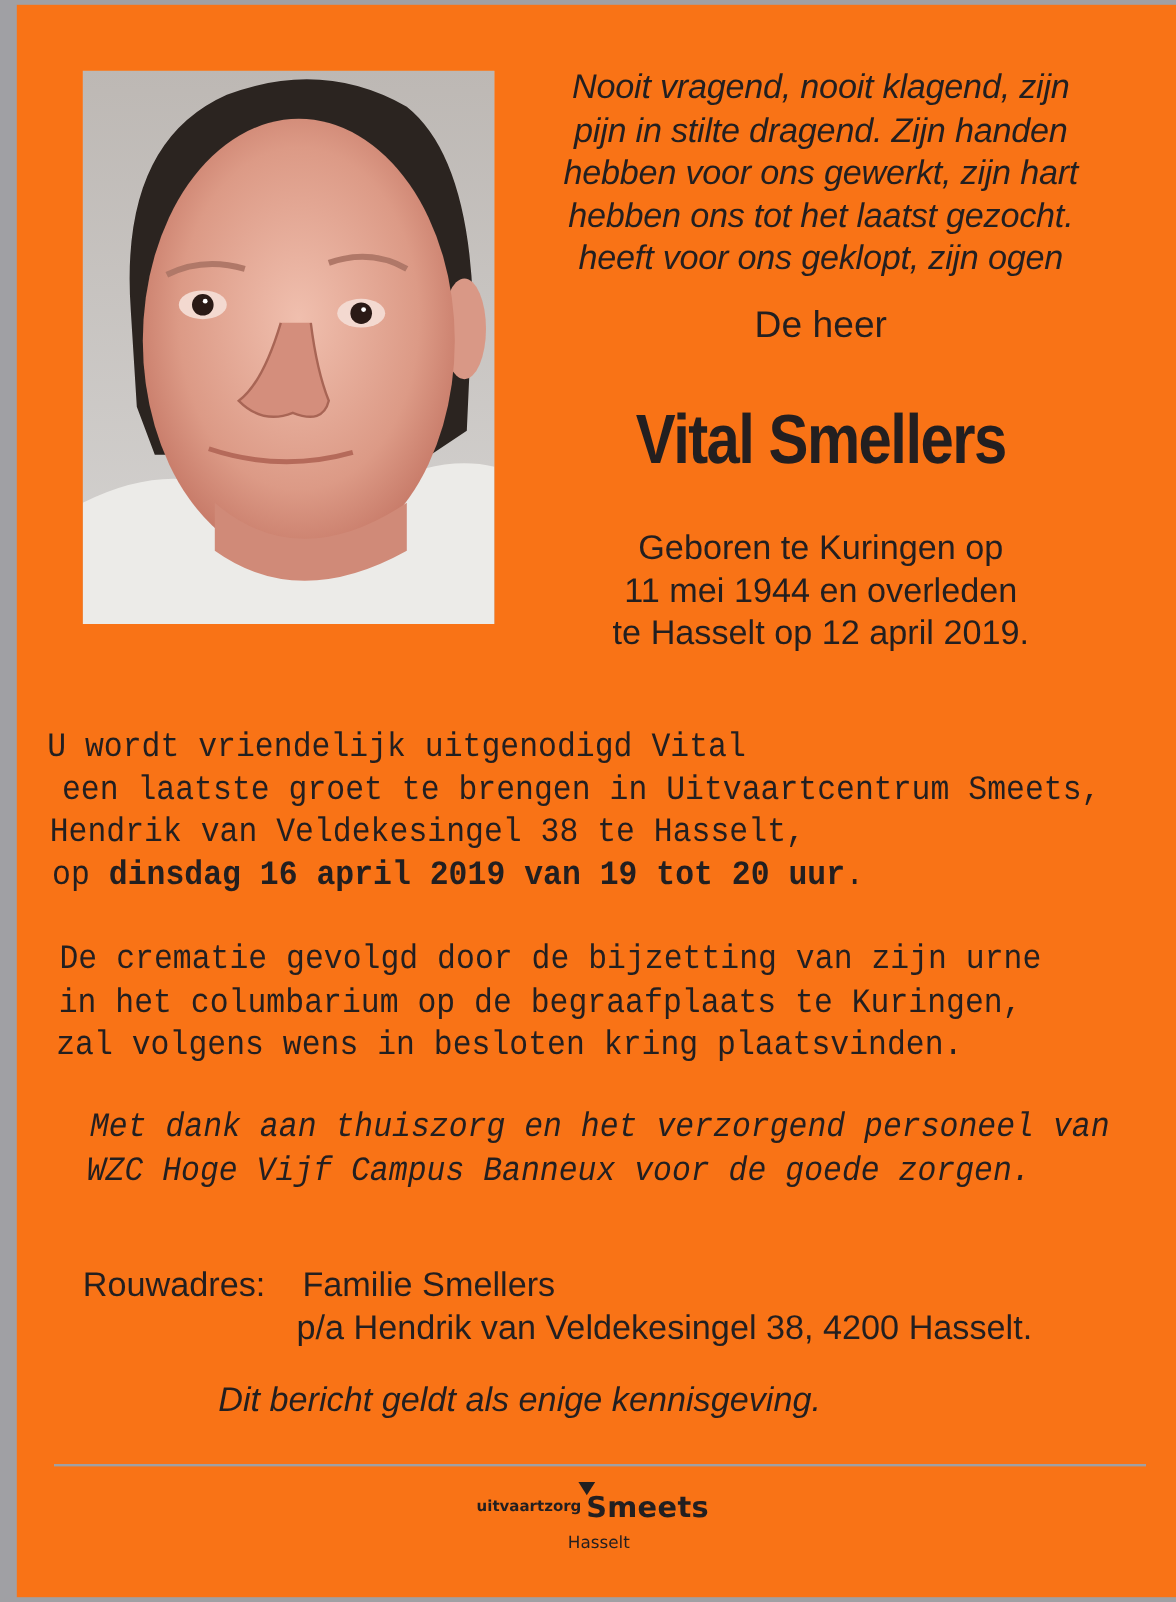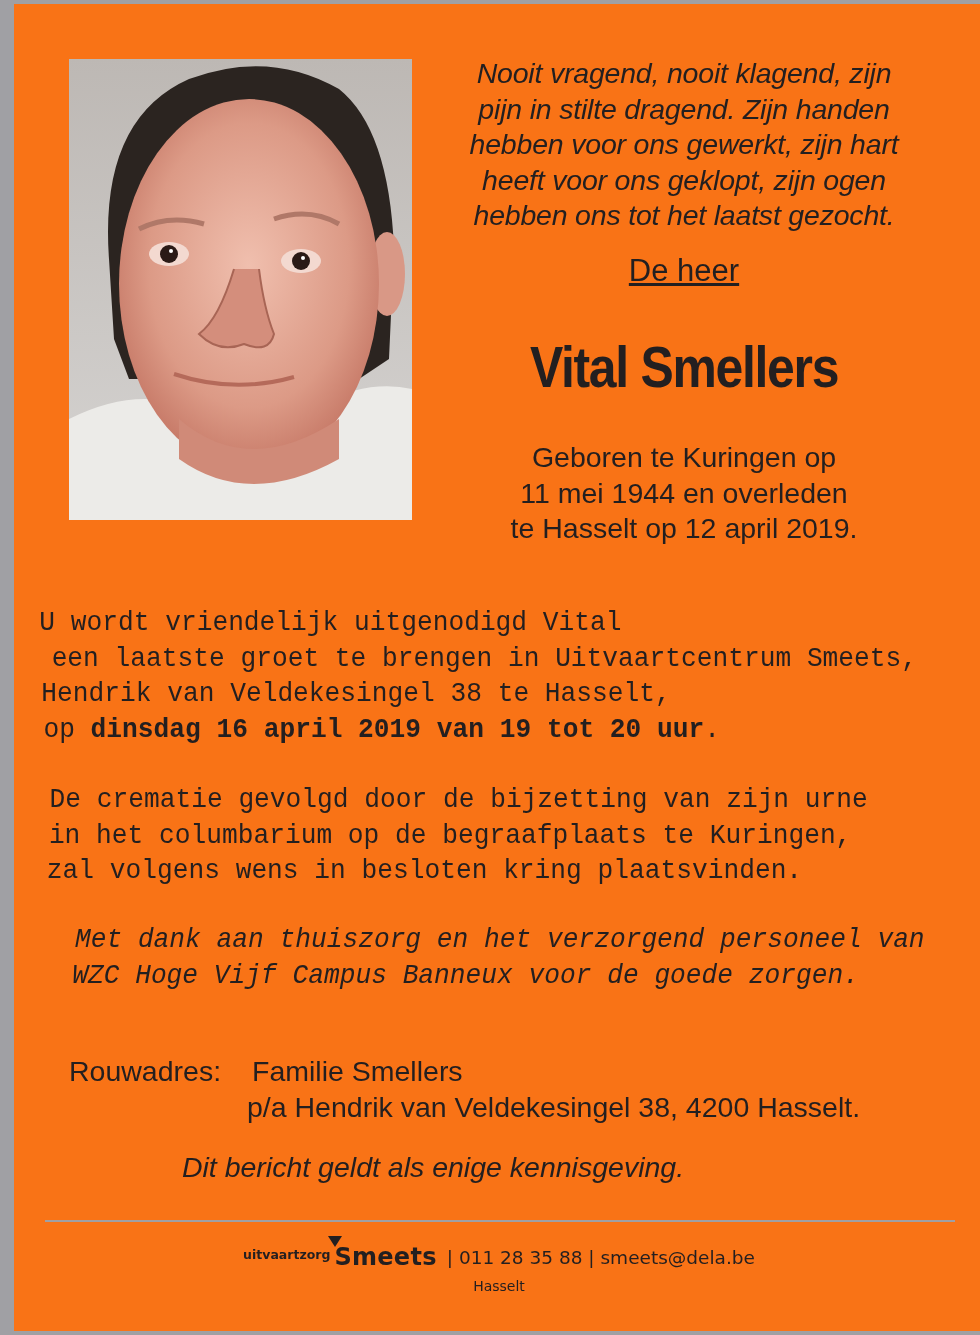--- a/index.html
+++ b/index.html
@@ -36,21 +36,20 @@
     letter-spacing: -0.2px;
   }
   .poem div { white-space: nowrap; }
   .salutation {
     position: absolute;
     left: 420px; top: 248px;
     width: 500px;
     text-align: center;
     font-size: 31px;
     line-height: 38px;
-    text-decoration: underline;
   }
   .name {
     position: absolute;
     left: 420px; top: 328px;
     width: 500px;
     text-align: center;
     font-size: 58px;
     font-weight: bold;
     line-height: 70px;
     letter-spacing: -1.5px;
@@ -170,22 +169,22 @@
       <path d="M165 210 Q150 260 130 275 Q150 295 175 285 Q200 295 205 275 Q195 250 190 210" fill="#d48e7c" stroke="#a86555" stroke-width="2"></path>
 
       <path d="M105 315 Q165 335 225 318" stroke="#b56a5a" stroke-width="4" fill="none"></path>
     </svg>
   </div>
 
   <div class="poem">
     <div>Nooit vragend, nooit klagend, zijn</div>
     <div>pijn in stilte dragend. Zijn handen</div>
     <div>hebben voor ons gewerkt, zijn hart</div>
+    <div>hebben ons tot het laatst gezocht.</div>
     <div>heeft voor ons geklopt, zijn ogen</div>
-    <div>hebben ons tot het laatst gezocht.</div>
   </div>
 
   <div class="salutation">De heer</div>
 
   <div class="name">Vital Smellers</div>
 
   <div class="birth">
     <div>Geboren te Kuringen op</div>
     <div>11 mei 1944 en overleden</div>
     <div>te Hasselt op 12 april 2019.</div>
@@ -220,18 +219,17 @@
 
   <div class="divider"></div>
 
   <div class="footer">
     <div class="footer-line1">
       <span class="brand-small">uitvaartzorg</span>
       <span class="brand-wrap">
         <span class="brand-triangle"></span>
         <span class="brand-big">Smeets</span>
       </span>
-      <span class="footer-contact">| 011 28 35 88 | smeets@dela.be</span>
     </div>
     <div class="footer-city">Hasselt</div>
   </div>
 
 </div>
 
 </body></html>

